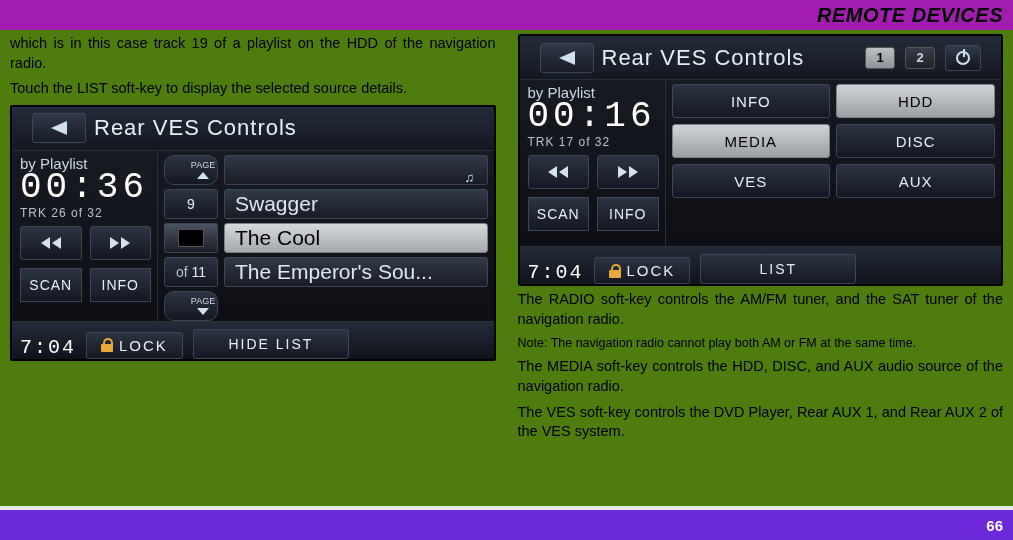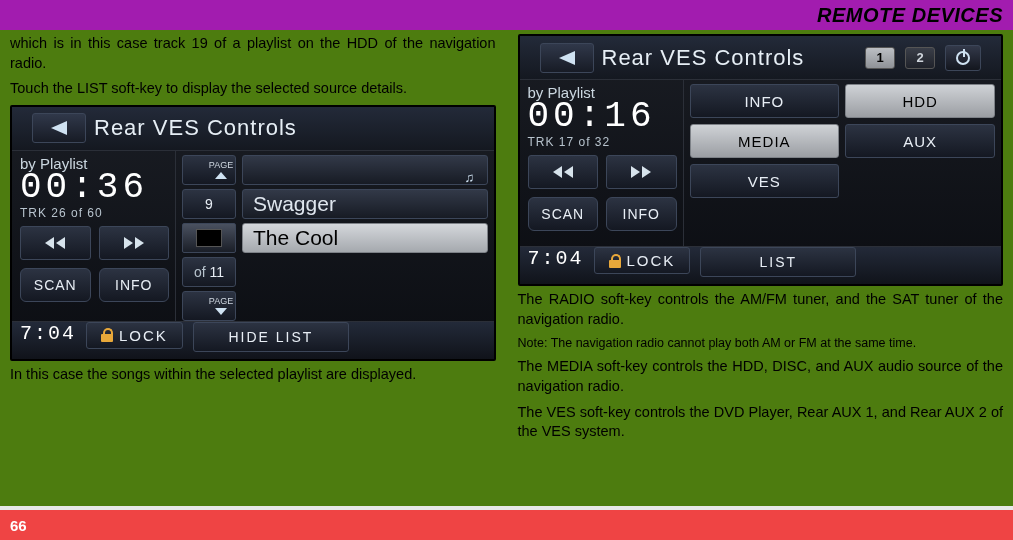--- a/index.html
+++ b/index.html
@@ -19,56 +19,56 @@
   .back-btn { width:54px; height:30px; border-radius:3px; background:linear-gradient(#30384a,#171b25); border:1px solid #3c4659; display:flex; align-items:center; justify-content:center; }
   .arrow-left { width:0; height:0; border-top:7px solid transparent; border-bottom:7px solid transparent; border-right:16px solid #cfe2f2; }
   .title-txt { font-size:22px; font-weight:400; letter-spacing:1px; color:#e6eef5; flex:1; }
   .title-icons { display:flex; gap:10px; align-items:center; }
   .num-badge { width:30px; height:22px; border-radius:3px; background:linear-gradient(#bcbfc4,#8f9297); color:#000; font-weight:700; font-size:13px; display:flex; align-items:center; justify-content:center; border:1px solid #555;}
   .num-badge.dark { background:linear-gradient(#3a3e48,#1f222a); color:#cfd5dc; }
   .power-btn { width:36px; height:26px; border-radius:3px; background:linear-gradient(#33394a,#13161e); border:1px solid #3c4659; display:flex; align-items:center; justify-content:center; }
   .power-ico { width:14px; height:14px; border:2px solid #cfe2f2; border-radius:50%; position:relative; }
   .power-ico:after { content:""; position:absolute; top:-4px; left:5px; width:2px; height:8px; background:#cfe2f2; }
   .body-row { display:flex; height:calc(100% - 82px); }
-  .left-pane { width:164px; padding:4px 6px 0 8px; border-right:1px solid #2b2f38; display:flex; flex-direction:column; }
+  .left-pane { width:146px; padding:4px 6px 0 8px; border-right:1px solid #2b2f38; display:flex; flex-direction:column; }
   .byline { font-size:15px; color:#cbd7e0; }
   .bigtime { font-family: "Courier New", monospace; font-size:36px; letter-spacing:4px; color:#fff; line-height:1; margin-top:-2px; }
   .trk { font-size:12px; color:#b7c3cd; letter-spacing:1px; margin-bottom:6px; }
   .trans-row { display:flex; gap:8px; margin-bottom:8px; }
   .tbtn { flex:1; height:34px; border-radius:3px; background:linear-gradient(#2c3342,#141822); border:1px solid #3c4659; display:flex; align-items:center; justify-content:center; }
   .rr,.ff { display:flex; gap:2px;}
   .rr span,.ff span{ width:0;height:0;border-top:6px solid transparent;border-bottom:6px solid transparent;}
   .rr span{border-right:9px solid #d7e3ec;}
   .ff span{border-left:9px solid #d7e3ec;}
   .ctl-row { display:flex; gap:8px; }
-  .ctlbtn { flex:1; height:34px; border-radius:6px; background:linear-gradient(#2c3342,#141822); border:1px solid #3c4659; display:flex; align-items:center; justify-content:center; font-size:14px; letter-spacing:1px; color:#e8eef5;}
+  .ctlbtn { flex:1; height:34px; border-radius:0; background:linear-gradient(#2c3342,#141822); border:1px solid #3c4659; display:flex; align-items:center; justify-content:center; font-size:14px; letter-spacing:1px; color:#e8eef5;}
   .right-pane { flex:1; padding:4px 6px 0 6px; display:flex; flex-direction:column; gap:4px; }
   .row-split { display:flex; gap:6px; }
-  .pagebtn { width:54px; height:30px; border-radius:3px; background:linear-gradient(#2c3342,#141822); border:1px solid #3c4659; display:flex; flex-direction:column; align-items:center; justify-content:center; font-size:9px; color:#cfd7e0;padding-left:24px;}
+  .pagebtn { width:54px; height:30px; border-radius:10px; background:linear-gradient(#2c3342,#141822); border:1px solid #3c4659; display:flex; flex-direction:column; align-items:center; justify-content:center; font-size:9px; color:#cfd7e0;padding-left:24px;}
   .pagebtn .tri-up{width:0;height:0;border-left:6px solid transparent;border-right:6px solid transparent;border-bottom:7px solid #cfe2f2;margin-top:2px;}
   .pagebtn .tri-dn{width:0;height:0;border-left:6px solid transparent;border-right:6px solid transparent;border-top:7px solid #cfe2f2;margin-top:2px;}
   .numcell { width:54px; height:30px; border-radius:3px; background:linear-gradient(#2c3342,#141822); border:1px solid #3c4659; display:flex; align-items:center; justify-content:center; font-size:14px; color:#e8eef5;}
   .listcell { flex:1; height:30px; border-radius:3px; display:flex; align-items:center; padding:0 10px; font-size:21px; overflow:hidden; white-space:nowrap; }
   .listcell.normal { background:linear-gradient(#323948,#171b24); border:1px solid #3c4659; color:#dfe6ee;}
   .listcell.sel { background:linear-gradient(#d4d7db,#a5a9ae); border:1px solid #7d8187; color:#000;}
   .note-ico { width:12px; height:14px; position:relative; margin-left:auto;}
   .note-ico:before{content:"♫"; font-size:13px; color:#cfe2f2;}
   .cover { width:54px; height:30px; border-radius:2px; background:linear-gradient(#4a5160,#1a1e27); border:1px solid #3c4659; display:flex; align-items:center; justify-content:center;}
   .cover-inner{width:26px;height:18px;background:#000;border:1px solid #555;}
   .menu-grid { flex:1; display:grid; grid-template-columns:1fr 1fr; grid-auto-rows:34px; gap:6px; padding:4px 6px 0 6px;}
   .menubtn { border-radius:3px; display:flex; align-items:center; justify-content:center; font-size:15px; letter-spacing:1px; border:1px solid #3c4659; background:linear-gradient(#2c3342,#141822); color:#e8eef5;}
   .menubtn.light { background:linear-gradient(#cfd2d6,#9b9ea3); color:#000; border:1px solid #7d8187;}
-  .bottombar { height:38px; border-top:1px solid #2b2f38; display:flex; align-items:flex-start; gap:10px; padding:0 8px; background:linear-gradient(#232a39,#10131a);}
+  .bottombar { height:38px; border-top:1px solid #2b2f38; display:flex; align-items:flex-end; gap:10px; padding:0 8px; background:linear-gradient(#232a39,#10131a);}
   .clock { font-family:"Courier New",monospace; font-size:20px; color:#fff; letter-spacing:2px; width:56px;}
   .lock { display:flex; align-items:center; gap:6px; color:#e8eef5; font-size:15px; letter-spacing:2px; padding:4px 14px; border-radius:3px; background:linear-gradient(#2c3342,#141822); border:1px solid #3c4659;}
   .lock-ico { width:12px; height:14px; display:inline-block; position:relative;}
   .lock-ico:before{content:""; position:absolute; bottom:0; left:0; width:12px; height:8px; background:#e8a83a; border-radius:1px;}
   .lock-ico:after{content:""; position:absolute; top:0; left:2px; width:6px; height:6px; border:2px solid #e8a83a; border-bottom:none; border-radius:6px 6px 0 0;}
   .widebtn { flex:0 0 156px; height:30px; border-radius:3px; background:linear-gradient(#2c3342,#141822); border:1px solid #3c4659; display:flex; align-items:center; justify-content:center; font-size:14px; letter-spacing:2px; color:#e8eef5;}
-  .footer { position:absolute; bottom:0; left:0; right:0; height:30px; background:#ef4444; color:#fff; display:flex; align-items:center; justify-content:flex-start; padding:0 10px; font-weight:700; font-size:15px;}
+  .footer { position:absolute; bottom:0; left:0; right:0; height:30px; background:#6d28d9; color:#fff; display:flex; align-items:center; justify-content:flex-end; padding:0 10px; font-weight:700; font-size:15px;}
   .small-of { font-size:14px; color:#b7c3cd; margin-right:4px;}
 </style>
 </head>
 <body>
 
 <div class="page">
 
   <div class="header-bar">
     <span class="hdr-title">REMOTE DEVICES</span>
   </div>
@@ -83,21 +83,21 @@
         <div class="titlebar">
           <div class="back-btn">
               <span class="arrow-left"></span>
             </div>
           <span class="title-txt">Rear VES Controls</span>
         </div>
         <div class="body-row">
           <div class="left-pane">
             <div class="byline">by Playlist</div>
             <div class="bigtime">00:36</div>
-            <div class="trk">TRK 26 of 60</div>
+            <div class="trk">TRK 26 of 32</div>
             <div class="trans-row">
               <div class="tbtn">
                   <span class="rr">
                     <span></span>
                     <span></span>
                   </span>
                 </div>
               <div class="tbtn">
                   <span class="ff">
                     <span></span>
@@ -128,41 +128,41 @@
               <div class="cover">
                   <div class="cover-inner"></div>
                 </div>
               <div class="listcell sel">The Cool</div>
             </div>
             <div class="row-split">
               <div class="numcell">
                   <span class="small-of">of</span>
                   <span>11</span>
                 </div>
+              <div class="listcell normal">The Emperor's Sou...</div>
             </div>
             <div class="row-split">
               <div class="pagebtn">
                   <span>PAGE</span>
                   <span class="tri-dn"></span>
                 </div>
               <div class="listcell normal" style="visibility:hidden"></div>
             </div>
           </div>
         </div>
         <div class="bottombar">
           <span class="clock">7:04</span>
           <span class="lock">
               <span class="lock-ico"></span>
               <span>LOCK</span>
             </span>
           <span class="widebtn">HIDE LIST</span>
         </div>
       </div>
 
-      <p class="para" style="margin-top:4px">In this case the songs within the selected playlist are displayed.</p>
     </div>
 
     <div class="col">
 
       <div class="screenshot ss2">
         <div class="titlebar">
           <div class="back-btn">
               <span class="arrow-left"></span>
             </div>
           <span class="title-txt">Rear VES Controls</span>
@@ -195,22 +195,23 @@
             </div>
             <div class="ctl-row">
               <div class="ctlbtn">SCAN</div>
               <div class="ctlbtn">INFO</div>
             </div>
           </div>
           <div class="menu-grid">
             <div class="menubtn">INFO</div>
             <div class="menubtn light">HDD</div>
             <div class="menubtn light">MEDIA</div>
+            <div class="menubtn">DISC</div>
+            <div class="menubtn">VES</div>
             <div class="menubtn">AUX</div>
-            <div class="menubtn">VES</div>
           </div>
         </div>
         <div class="bottombar">
           <span class="clock">7:04</span>
           <span class="lock">
               <span class="lock-ico"></span>
               <span>LOCK</span>
             </span>
           <span class="widebtn">LIST</span>
         </div>

